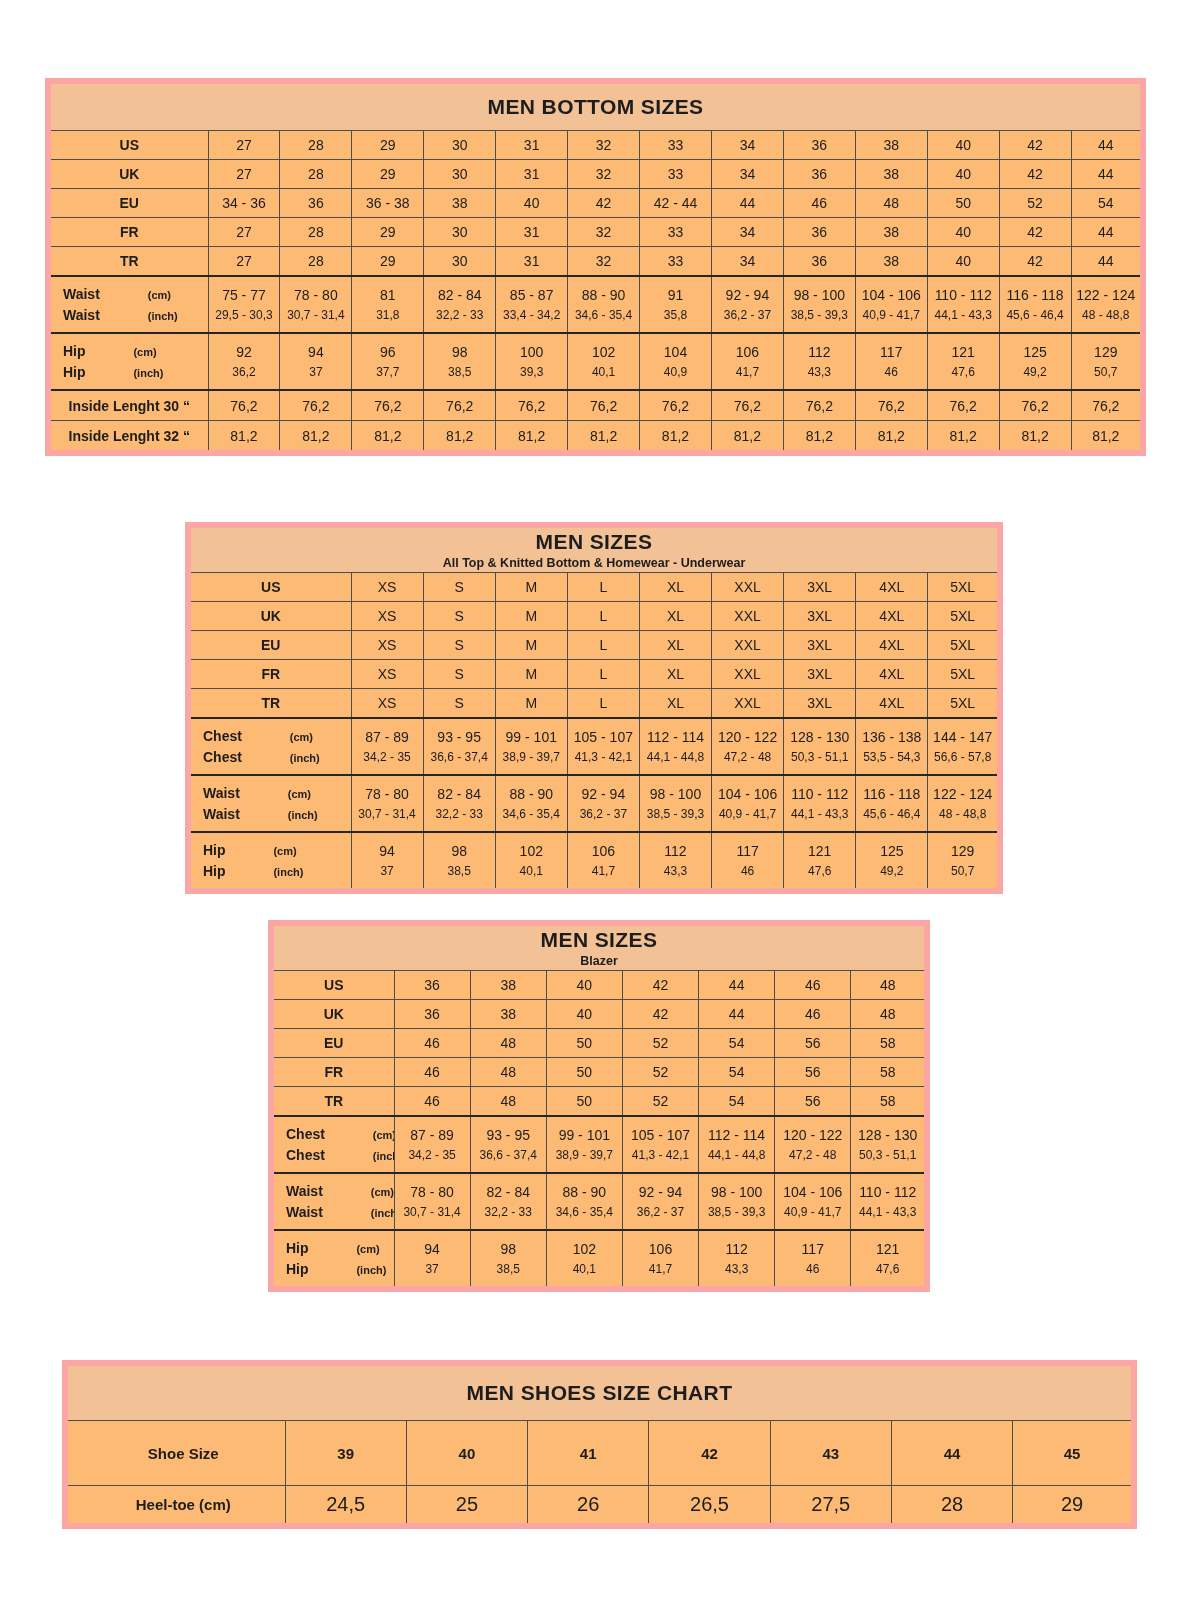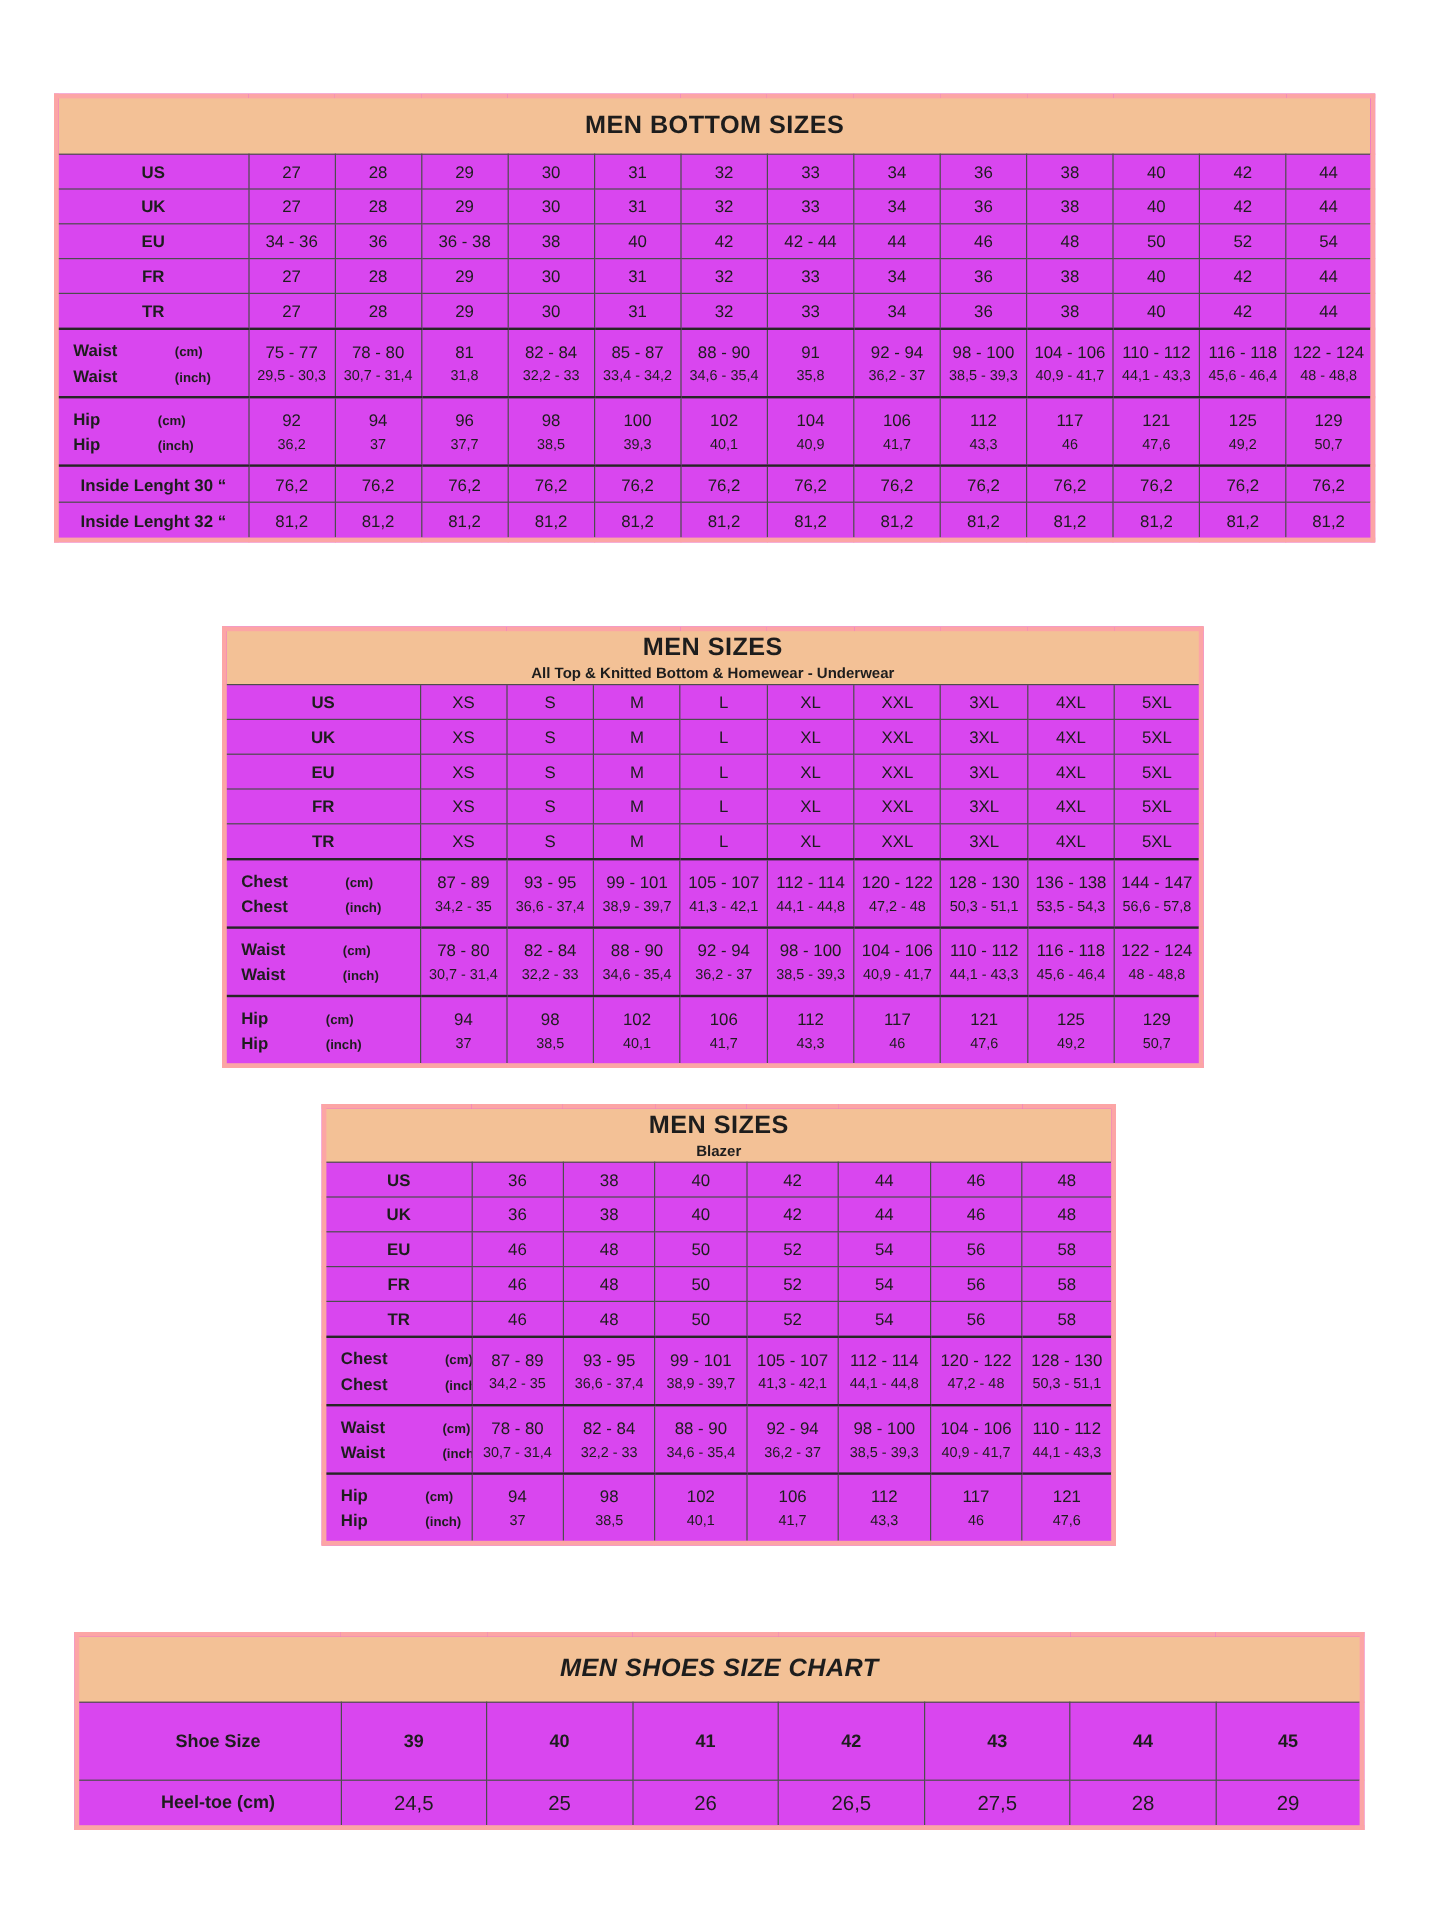--- a/index.html
+++ b/index.html
@@ -6,22 +6,22 @@
   body{
     position:relative;
     width:1200px;height:1605px;
     font-family:"Liberation Sans", sans-serif;
     color:#1d1d1d;
   }
   table.sz{
     position:absolute;
     border-collapse:collapse;
     table-layout:fixed;
-    background:#d946ef;
-    border:4px solid #fca5a5;
+    background:#fdba74;
+    border:6px solid #fca5a5;
   }
   table.sz td{
     border:1px solid #4d4d4d;
     text-align:center;
     vertical-align:middle;
     padding:0;
     overflow:hidden;
     white-space:nowrap;
   }
   td.band{
@@ -50,26 +50,26 @@
   .glbl .l1{font-size:14px;font-weight:bold;padding:9px 0 5px 12px;text-align:left;}
   .glbl .l2{font-size:14px;font-weight:bold;padding:0 0 9px 12px;text-align:left;}
   .unit{font-size:11px;margin-left:44px;}
   #t1{left:45px;top:78px;width:1101px;}
   #t1 td.band{height:46px;}
   #t2{left:185px;top:522px;width:818px;}
   #t2 td.band{height:44px;}
   #t3{left:268px;top:920px;width:662px;}
   #t3 td.band{height:44px;}
   #t4{left:62px;top:1360px;width:1075px;}
-  #t4 td.band{height:54px;font-style:italic;}
+  #t4 td.band{height:54px;}
   #t4 td.lbl{font-size:15px;padding-left:14px;margin-top:30px;}
   #t4 tr.r0 td{height:64px;}
   #t4 tr.r0 td.val{font-weight:bold;font-size:15px;}
   #t4 tr.r1 td{height:37px;}
-  #t4 tr.r1 td.val{font-size:17px;}
+  #t4 tr.r1 td.val{font-size:20px;}
 </style>
 </head>
 <body>
 
 <table class="sz" id="t1">
     <colgroup>
       <col style="width: 160px;">
       <col>
       <col>
       <col>

